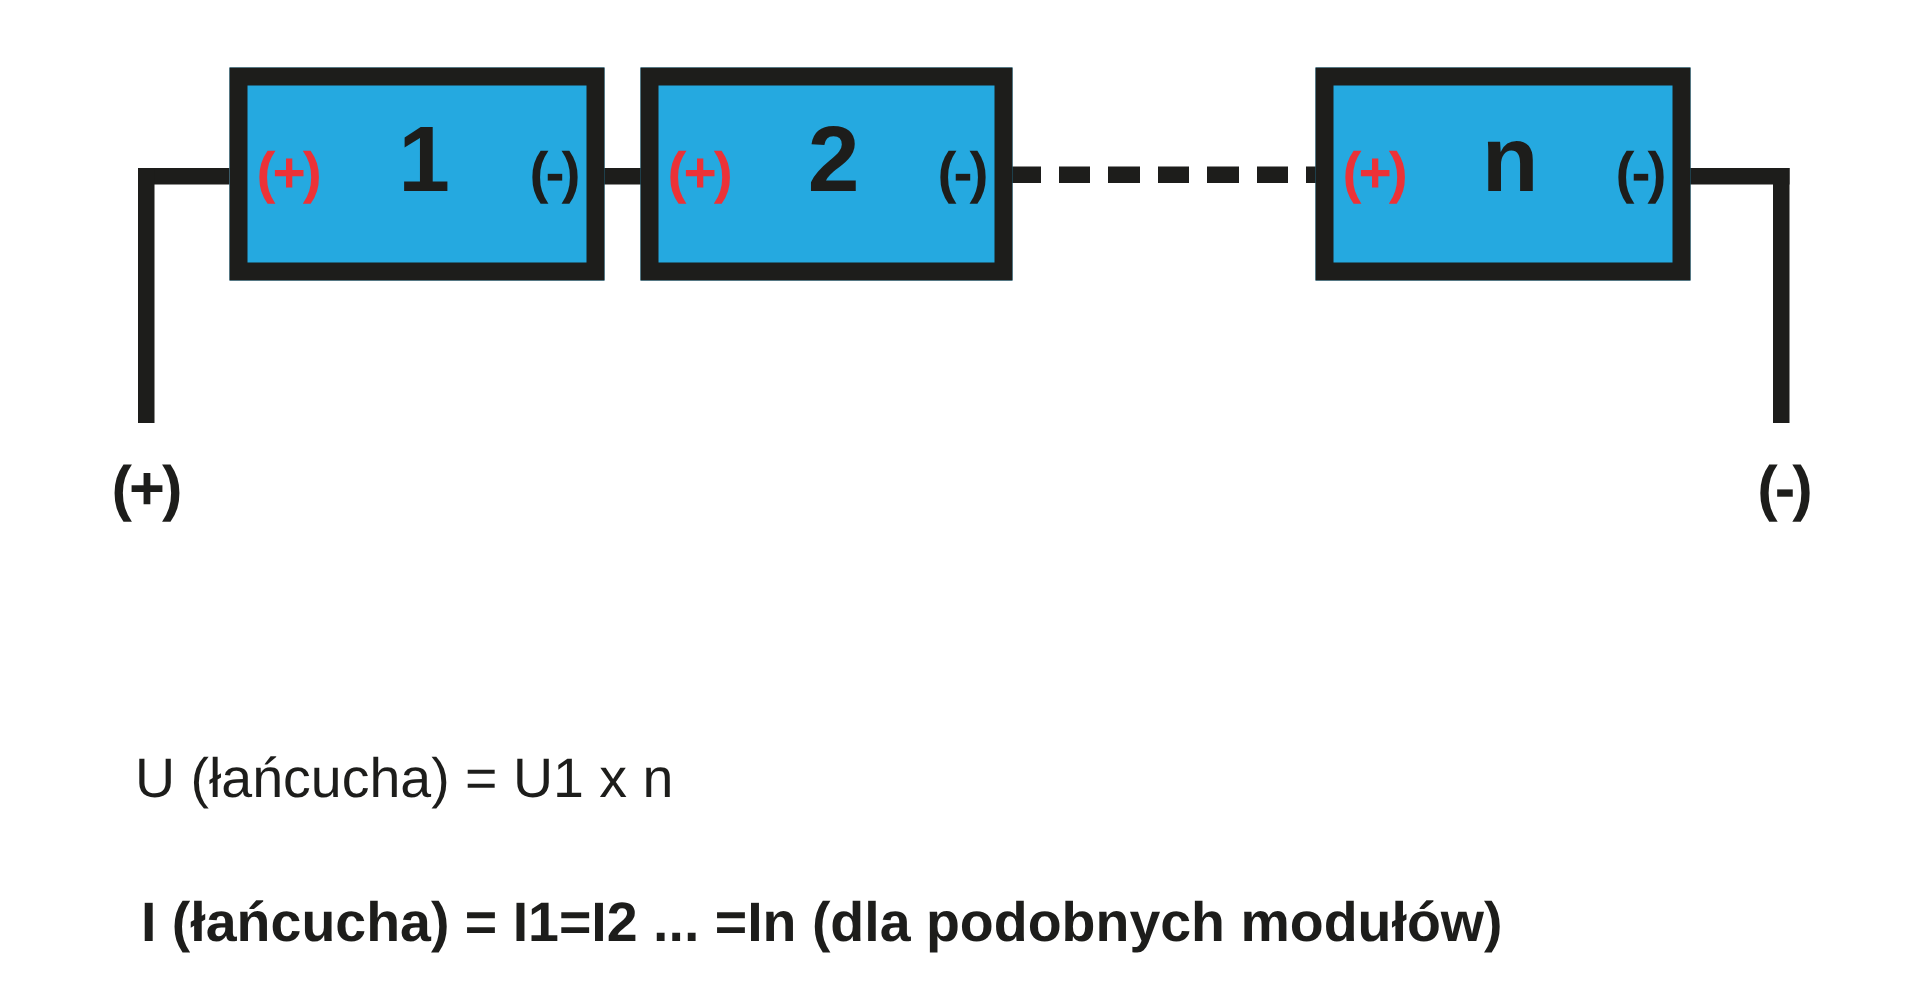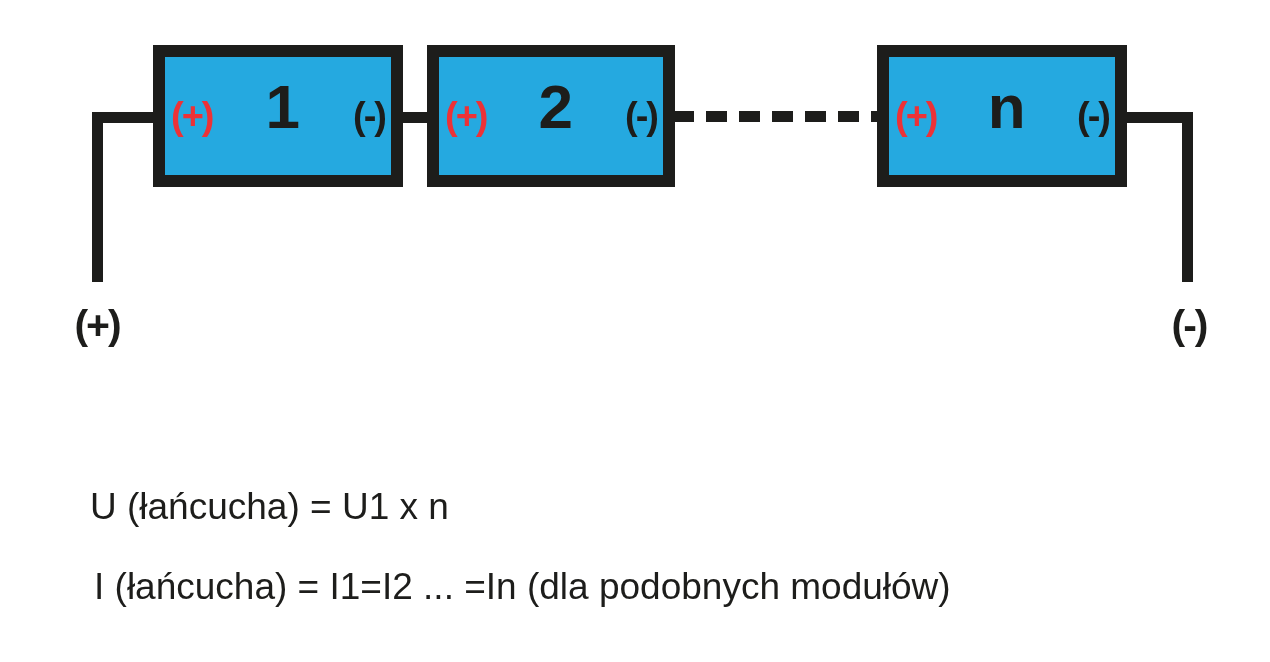--- a/index.html
+++ b/index.html
@@ -62,22 +62,22 @@
     letter-spacing: -2px;
   }
   .formula {
     position: absolute;
     font-size: 37px;
     line-height: 1.15;
     color: #1d1d1b;
     white-space: nowrap;
   }
   #formula-1 { left: 90px; top: 430px; }
-  #formula-2 { left: 90px; top: 486px; }
-  #formula-3 { left: 94px; top: 566px; }
+  #formula-2 { left: 90px; top: 498px; }
+  #formula-3 { left: 94px; top: 594px; font-weight: bold; }
 
   #module-1 { left: 153px; }
   #module-2 { left: 427px; width: 248px; }
   #module-n { left: 877px; }
 
   #wire-left-horizontal  { left: 92px;  top: 112px; width: 61px;  height: 11px; }
   #wire-left-vertical    { left: 92px;  top: 112px; width: 11px;  height: 170px; }
   #wire-module1-module2  { left: 399px; top: 112px; width: 32px;  height: 11px; }
   #wire-dashed-gap       { left: 673px; top: 111px; width: 206px; height: 11px; }
   #wire-right-horizontal { left: 1123px;top: 112px; width: 70px;  height: 11px; }

